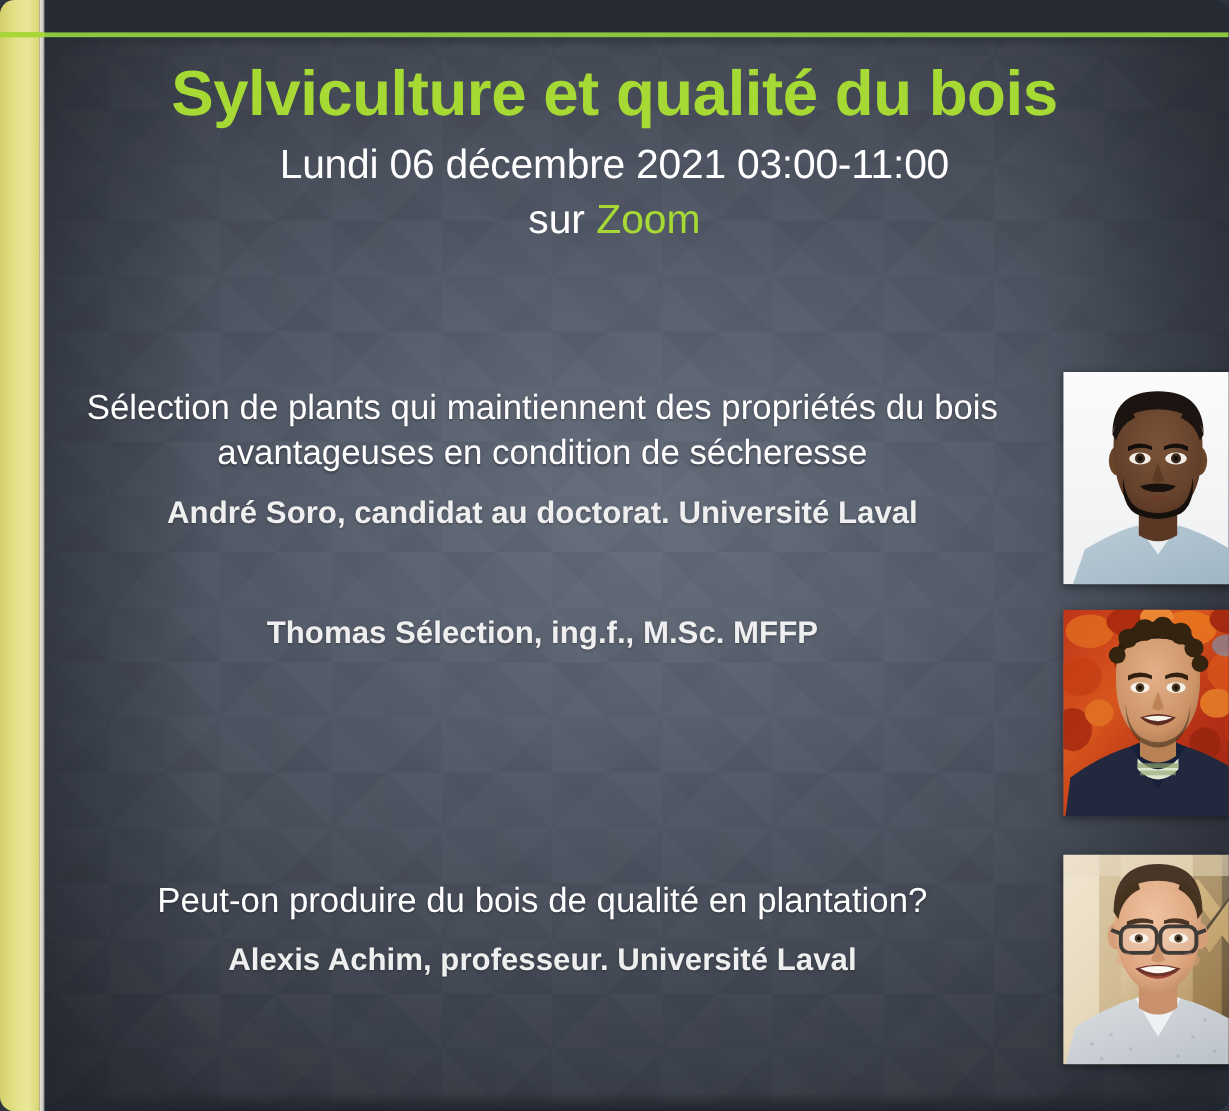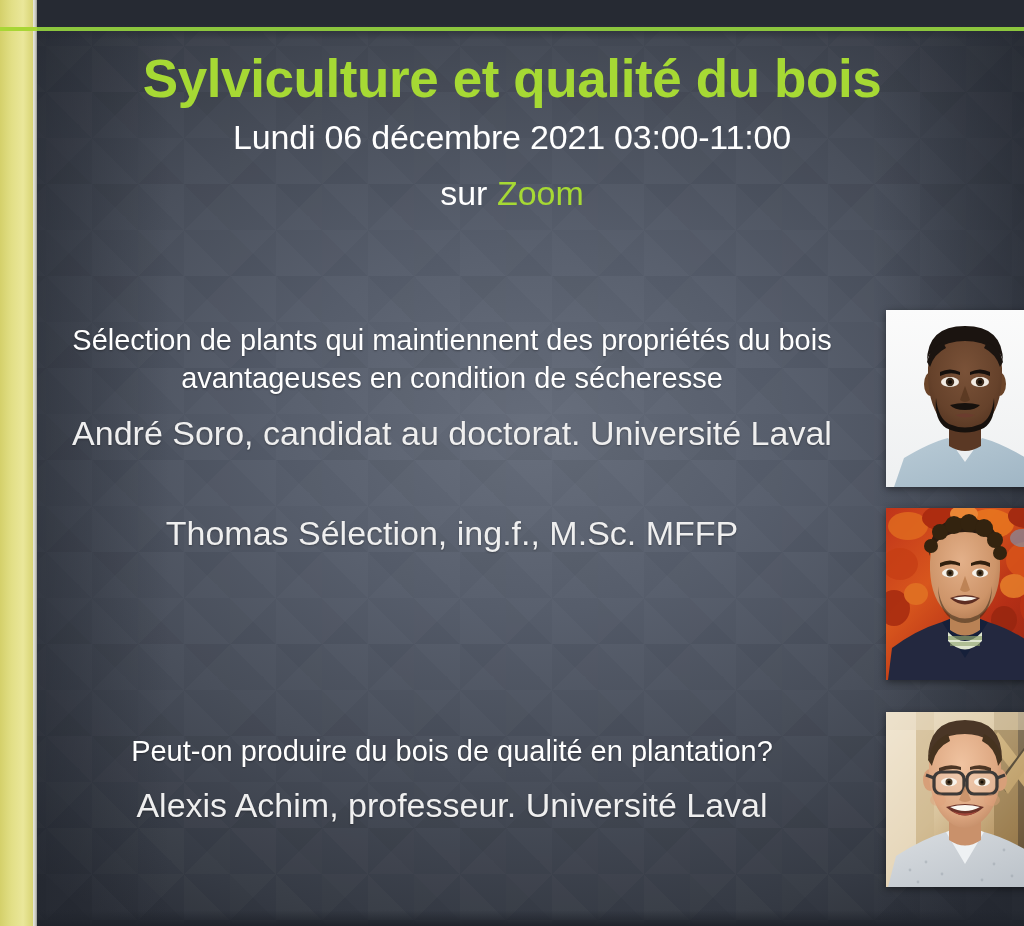--- a/index.html
+++ b/index.html
@@ -10,20 +10,21 @@
   body {
     font-family: "Liberation Sans", sans-serif;
   }
 
   .slide {
     position: relative;
     width: 1024px;
     height: 926px;
     overflow: hidden;
     background: #0c4a6e;
+    border-radius: 12px;
   }
 
   
   .bg-base {
     position: absolute;
     inset: 0;
     background:
       radial-gradient(ellipse 78% 62% at 52% 46%, #656c7a 0%, #565d6b 32%, #474d59 60%, #353a44 88%, #2b2f38 100%);
   }
   .bg-diamonds {
@@ -104,21 +105,21 @@
     color: #ffffff;
     font-size: 34px;
     line-height: 1.28;
     margin: 10px 0 0 0;
     letter-spacing: -0.2px;
   }
   .subtitle2 {
     color: #ffffff;
     font-size: 34px;
     line-height: 1.28;
-    margin: 12px 0 0 0;
+    margin: 2px 0 0 0;
   }
   .zoom-word { color: #a6d934; }
 
   
   .talks {
     position: absolute;
     left: 37px;
     top: 300px;
     width: 987px;
   }
@@ -135,24 +136,25 @@
   }
   .talk-title {
     color: #ffffff;
     font-size: 29px;
     line-height: 1.32;
     margin: 13px;
     text-shadow: 0 1px 2px rgba(0,0,0,0.35);
   }
   .talk-speaker {
     color: #efefef;
-    font-size: 34px;
+    font-size: 26px;
     line-height: 1.3;
     margin: 3px 0 0 0;
     text-shadow: 0 1px 2px rgba(0,0,0,0.3);
+    font-weight: bold;
   }
 
   
   .photo {
     position: absolute;
     left: 849px;
     width: 158px;
     overflow: hidden;
     box-shadow: 0 2px 7px rgba(0,0,0,0.45);
   }

